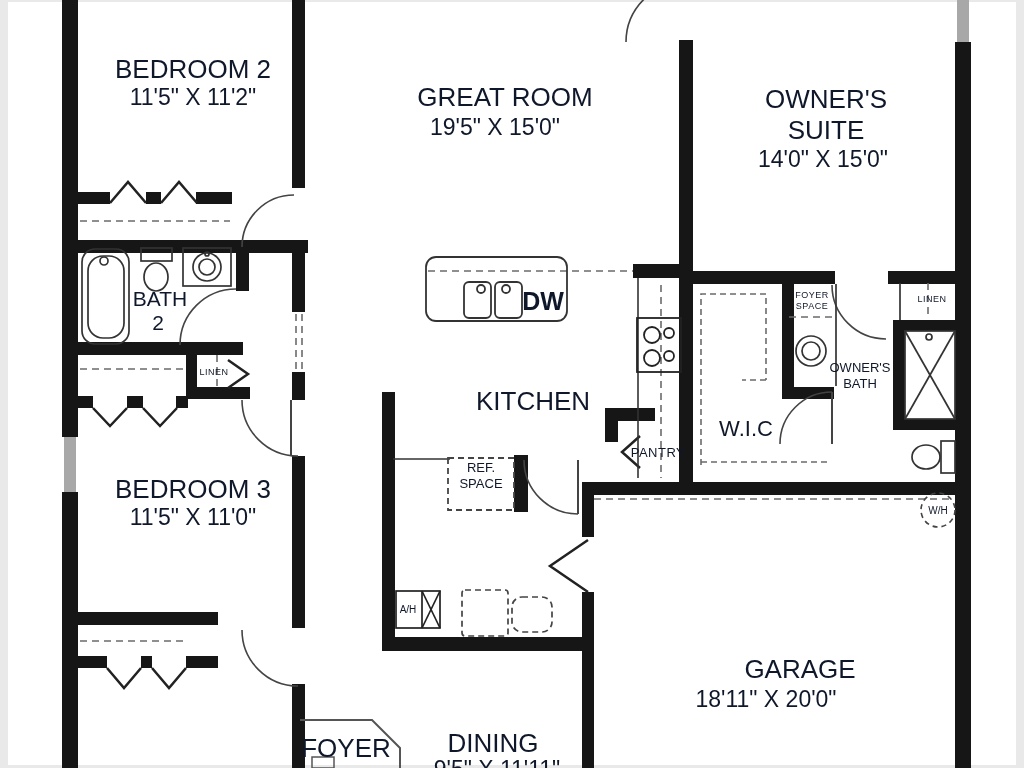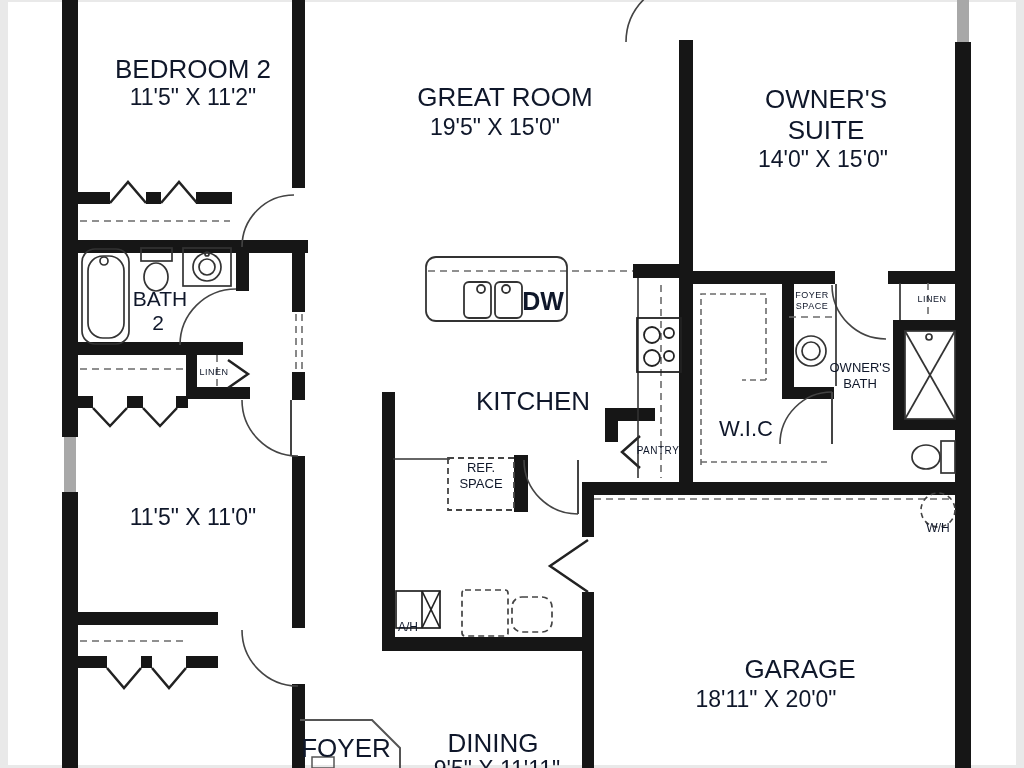--- a/index.html
+++ b/index.html
@@ -7,23 +7,23 @@
         font-family:"Liberation Sans",sans-serif;}
   svg{position:absolute;left:0;top:0;}
   .lbl{position:absolute;transform:translateX(-50%);white-space:nowrap;color:#0f172a;
        font-family:"Liberation Sans",sans-serif;line-height:1;z-index:3;text-align:right;}
   .s26{font-size:26px;}
   .s23{font-size:23px;}
   .s22{font-size:22px;}
   .s21{font-size:21px;}
   .s19{font-size:25px;font-weight:bold;}
   .s13{font-size:13px;}
-  .s10{font-size:10px;letter-spacing:.5px;}
+  .s10{font-size:13px;letter-spacing:.5px;}
   .s9{font-size:9px;letter-spacing:.5px;}
-  .s8{font-size:12px;margin-top:16px;}
+  .s8{font-size:10px;}
 </style>
 </head>
 <body>
 
 <div class="plan">
 
 <svg width="1024" height="768" viewBox="0 0 1024 768">
 
   <g fill="#e9e9e9">
     <rect x="0" y="0" width="8" height="768"></rect>
@@ -233,20 +233,21 @@
 <div class="lbl s26" style="left:505px;top:84px">GREAT ROOM</div>
 <div class="lbl s23" style="left:495px;top:116px">19'5" X 15'0"</div>
 
 <div class="lbl s26" style="left:826px;top:86px">OWNER'S</div>
 <div class="lbl s26" style="left:826px;top:117px">SUITE</div>
 <div class="lbl s23" style="left:823px;top:148px">14'0" X 15'0"</div>
 
 <div class="lbl s21" style="left:160px;top:288px">BATH</div>
 <div class="lbl s21" style="left:158px;top:312px">2</div>
 
+<div class="lbl s26" style="left:193px;top:476px">BEDROOM 3</div>
 <div class="lbl s23" style="left:193px;top:506px">11'5" X 11'0"</div>
 
 <div class="lbl s26" style="left:533px;top:388px">KITCHEN</div>
 <div class="lbl s22" style="left:746px;top:418px">W.I.C</div>
 
 <div class="lbl s13" style="left:860px;top:361px">OWNER'S</div>
 <div class="lbl s13" style="left:860px;top:377px">BATH</div>
 
 
 <div class="lbl s26" style="left:800px;top:656px">GARAGE</div>

